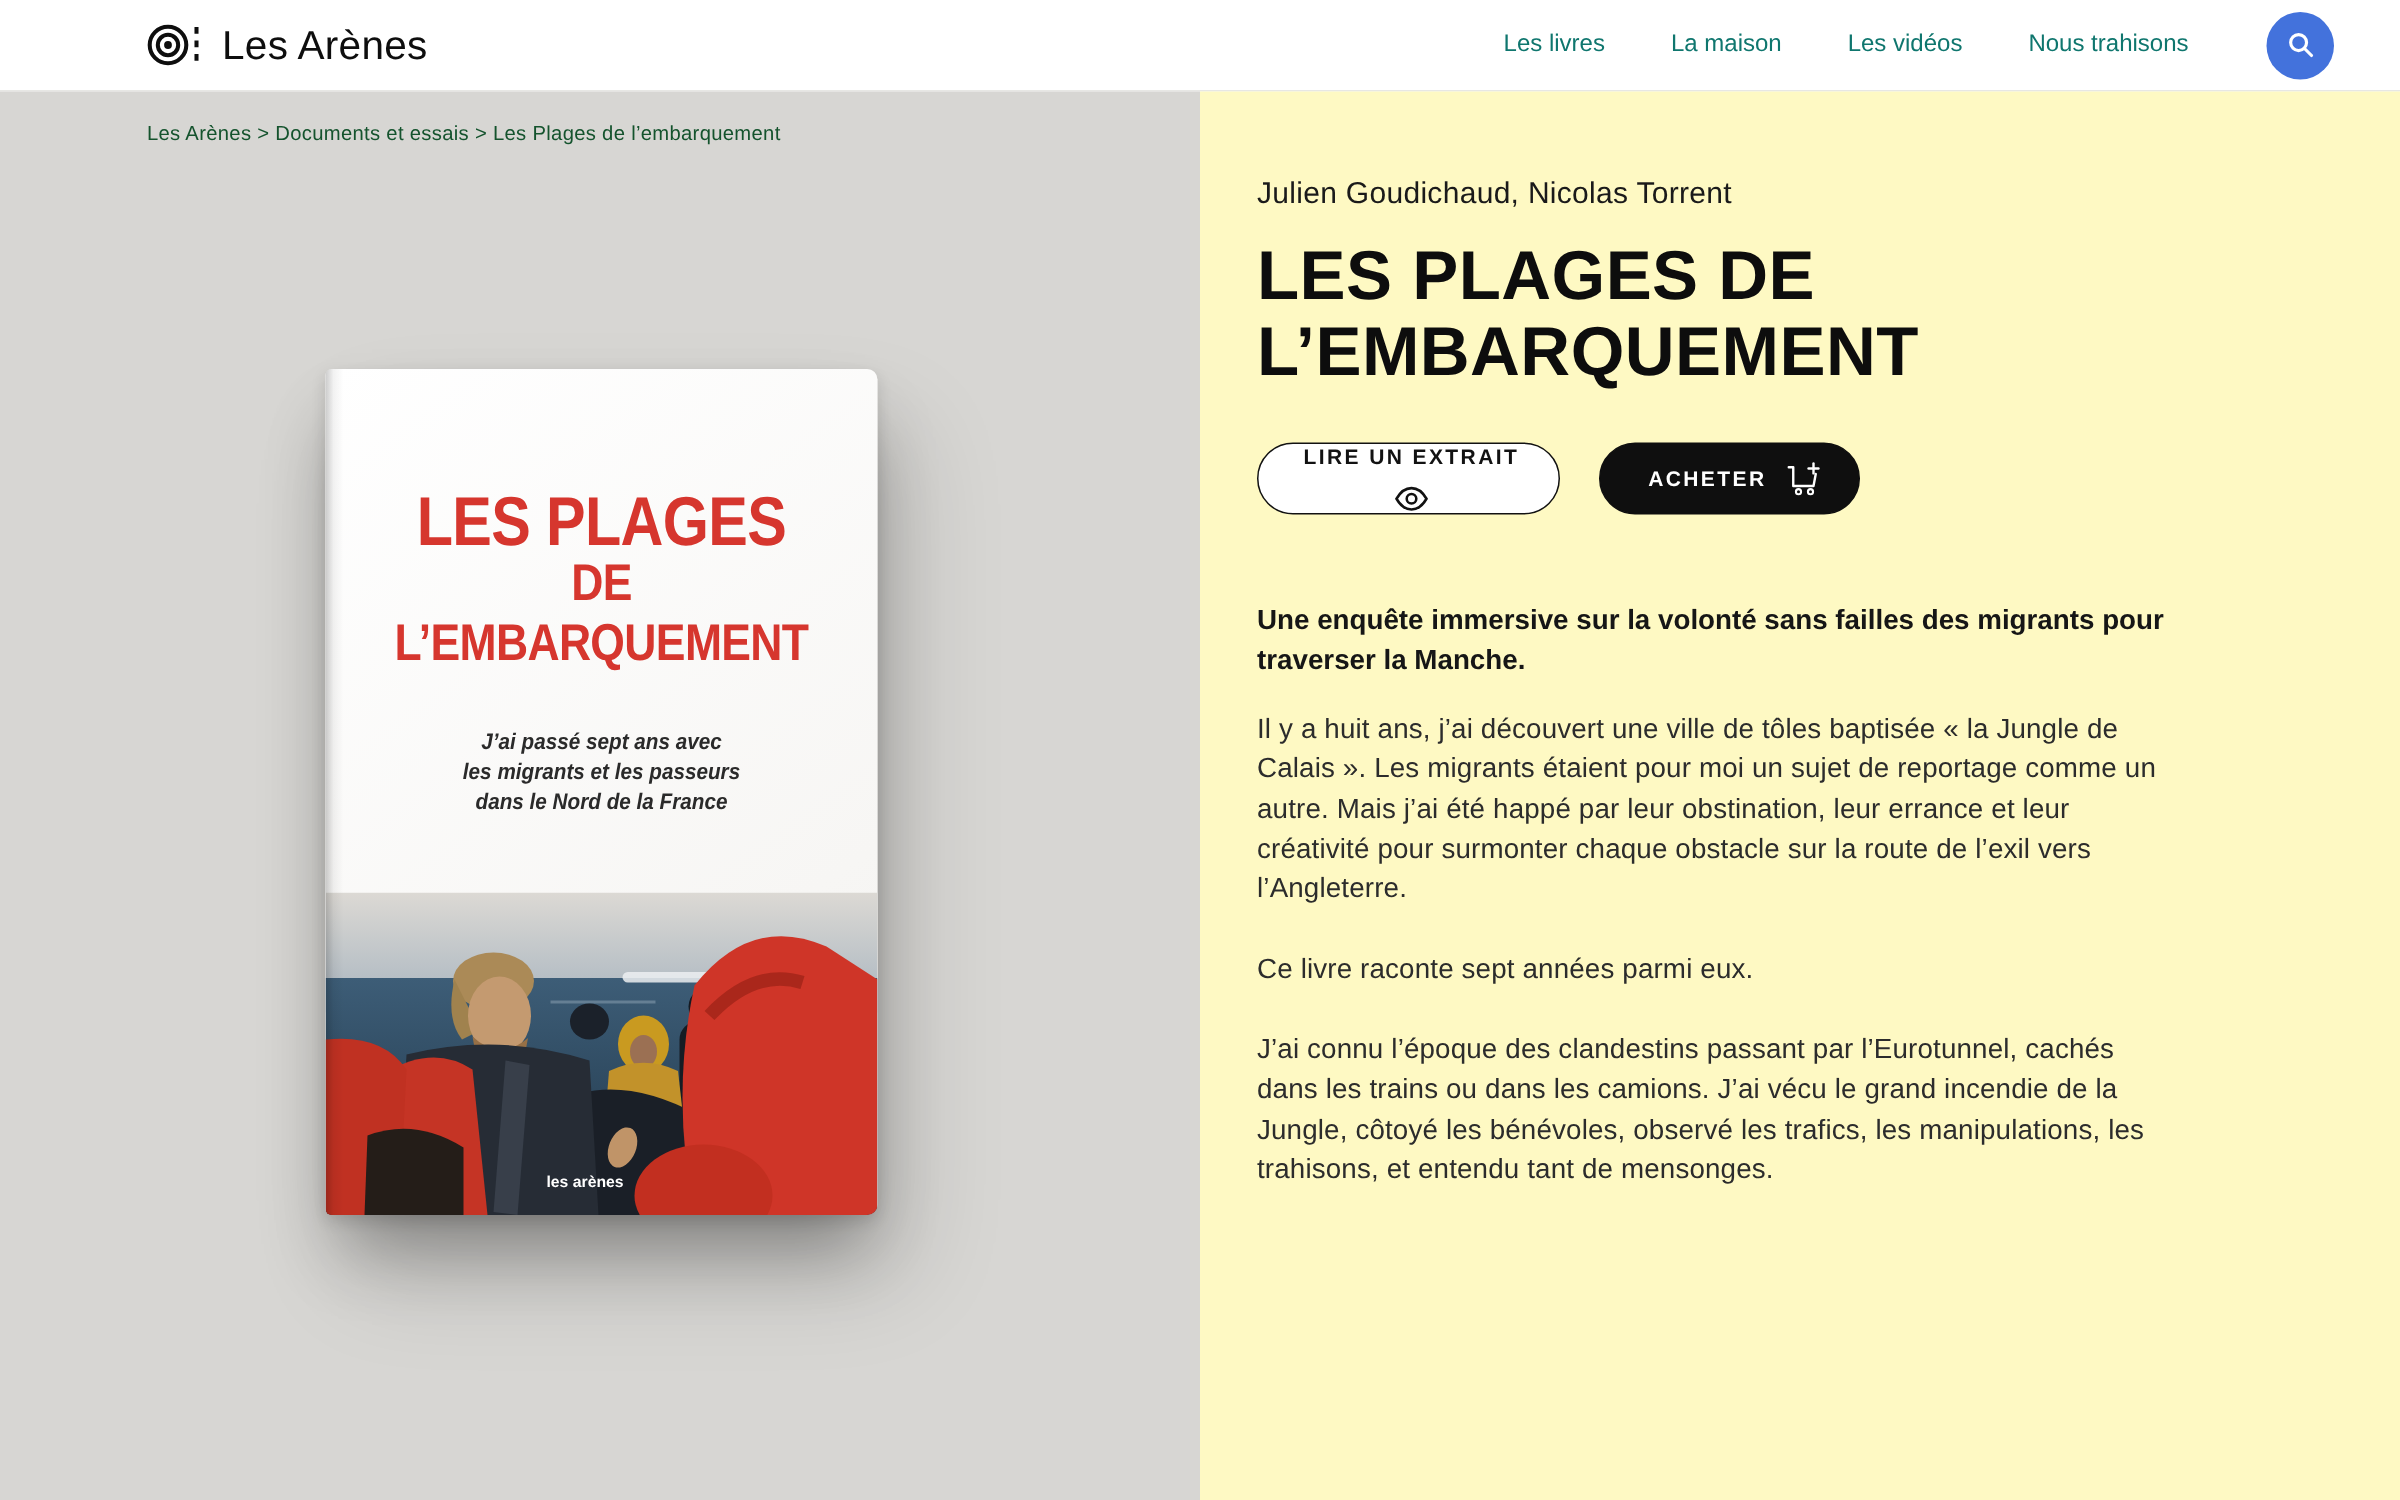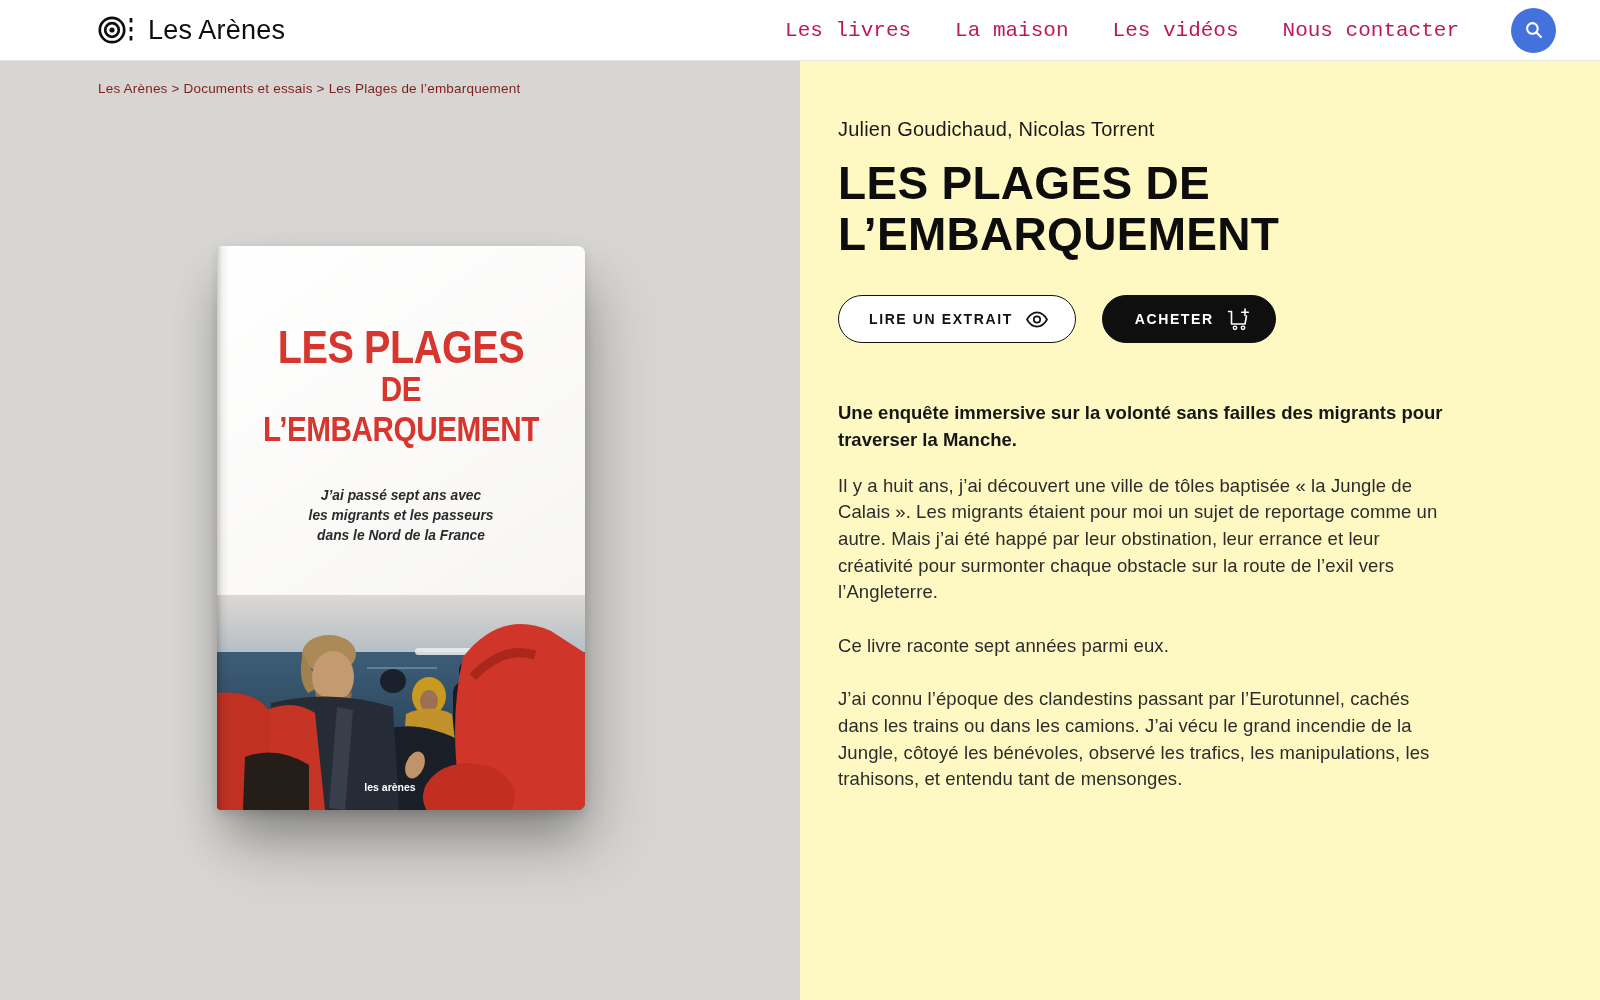--- a/index.html
+++ b/index.html
@@ -14,35 +14,35 @@
   
   .header {
     height:61px; flex:0 0 61px; background:#fff;
     border-bottom:1px solid #e7e7e4;
     display:flex; align-items:center; justify-content:space-between;
     padding:0 44px 0 97px;
   }
   .brand { display:flex; align-items:center; gap:11px; cursor:pointer; }
   .brand-text { font-size:27px; font-weight:500; color:#0e0e0e; letter-spacing:.2px; }
   .nav { display:flex; align-items:center; gap:44px; }
-  .nav-link { font-size:21px; color:#be185d; cursor:pointer; text-decoration:none;font-family:Liberation Mono, monospace; }
+  .nav-link { font-size:16px; color:#0f766e; cursor:pointer; text-decoration:none; }
   .search-btn {
     width:45px; height:45px; border-radius:50%; border:none; cursor:pointer;
     background:#4372DC; display:flex; align-items:center; justify-content:center;
     margin-left:8px;
   }
 
   
   .main { flex:1; display:flex; height:939px; }
 
   
   .left-panel { width:800px; flex:0 0 800px; background:#d7d6d3; position:relative; }
   .breadcrumb {
     position:absolute; top:20px; left:98px;
-    font-size:13.5px; color:#7f1d1d; letter-spacing:.2px;
+    font-size:13.5px; color:#14532d; letter-spacing:.2px;
   }
   .breadcrumb span { white-space:pre; }
 
   
   .book {
     position:absolute; left:217px; top:185px; width:368px; height:564px;
     background:linear-gradient(145deg, #ffffff 0%, #f7f6f4 70%, #f2f1ef 100%);
     border-radius:4px 7px 7px 4px;
     box-shadow:
       0 30px 45px -8px rgba(0,0,0,.30),
@@ -78,21 +78,21 @@
   .product-title {
     margin:17px 0 0 0; font-size:46px; line-height:1.11; font-weight:800;
     color:#0d0d0d; letter-spacing:.3px; max-width:620px;
   }
   .cta-row { display:flex; align-items:center; gap:26px; margin-top:35px; }
   .btn {
     height:48px; border-radius:26px; display:inline-flex; align-items:center;
     gap:12px; font-family:"Liberation Sans",sans-serif;
     font-size:14px; font-weight:bold; letter-spacing:1.6px; cursor:pointer;
   }
-  .btn-outline { background:#fff; border:1.6px solid #121212; color:#121212; padding:0 26px 0 30px; }
+  .btn-outline { background:#fff; border:1.6px solid #121212; color:#121212; padding:0 26px 0 30px;flex-direction:column; }
   .btn-solid  { background:#0f0f0f; border:1.6px solid #0f0f0f; color:#fff; padding:0 24px 0 32px; }
 
   .lead {
     margin-top:57px; max-width:612px;
     font-size:18.5px; font-weight:bold; line-height:1.45; color:#161616;
   }
   .body-copy { margin-top:19px; max-width:615px; }
   .body-copy p {
     margin:0 0 27px 0; font-size:18.5px; line-height:1.44; color:#2c2c2c;
     letter-spacing:.1px;
@@ -114,21 +114,21 @@
           <line x1="34" y1="7" x2="34" y2="31" stroke="#0e0e0e" stroke-width="2.7" stroke-dasharray="4.5 4.5"></line>
         </svg>
       </span>
       <span class="brand-text">Les Arènes</span>
     </div>
 
     <nav class="nav">
       <a class="nav-link">Les livres</a>
       <a class="nav-link">La maison</a>
       <a class="nav-link">Les vidéos</a>
-      <a class="nav-link">Nous contacter</a>
+      <a class="nav-link">Nous trahisons</a>
       <button class="search-btn">
         <span>
           <svg width="20" height="20" viewBox="0 0 20 20">
             <circle cx="8.4" cy="8.4" r="5.3" fill="none" stroke="#ffffff" stroke-width="2.1"></circle>
             <line x1="12.5" y1="12.5" x2="17" y2="17" stroke="#ffffff" stroke-width="2.1" stroke-linecap="round"></line>
           </svg>
         </span>
       </button>
     </nav>
   </header>

